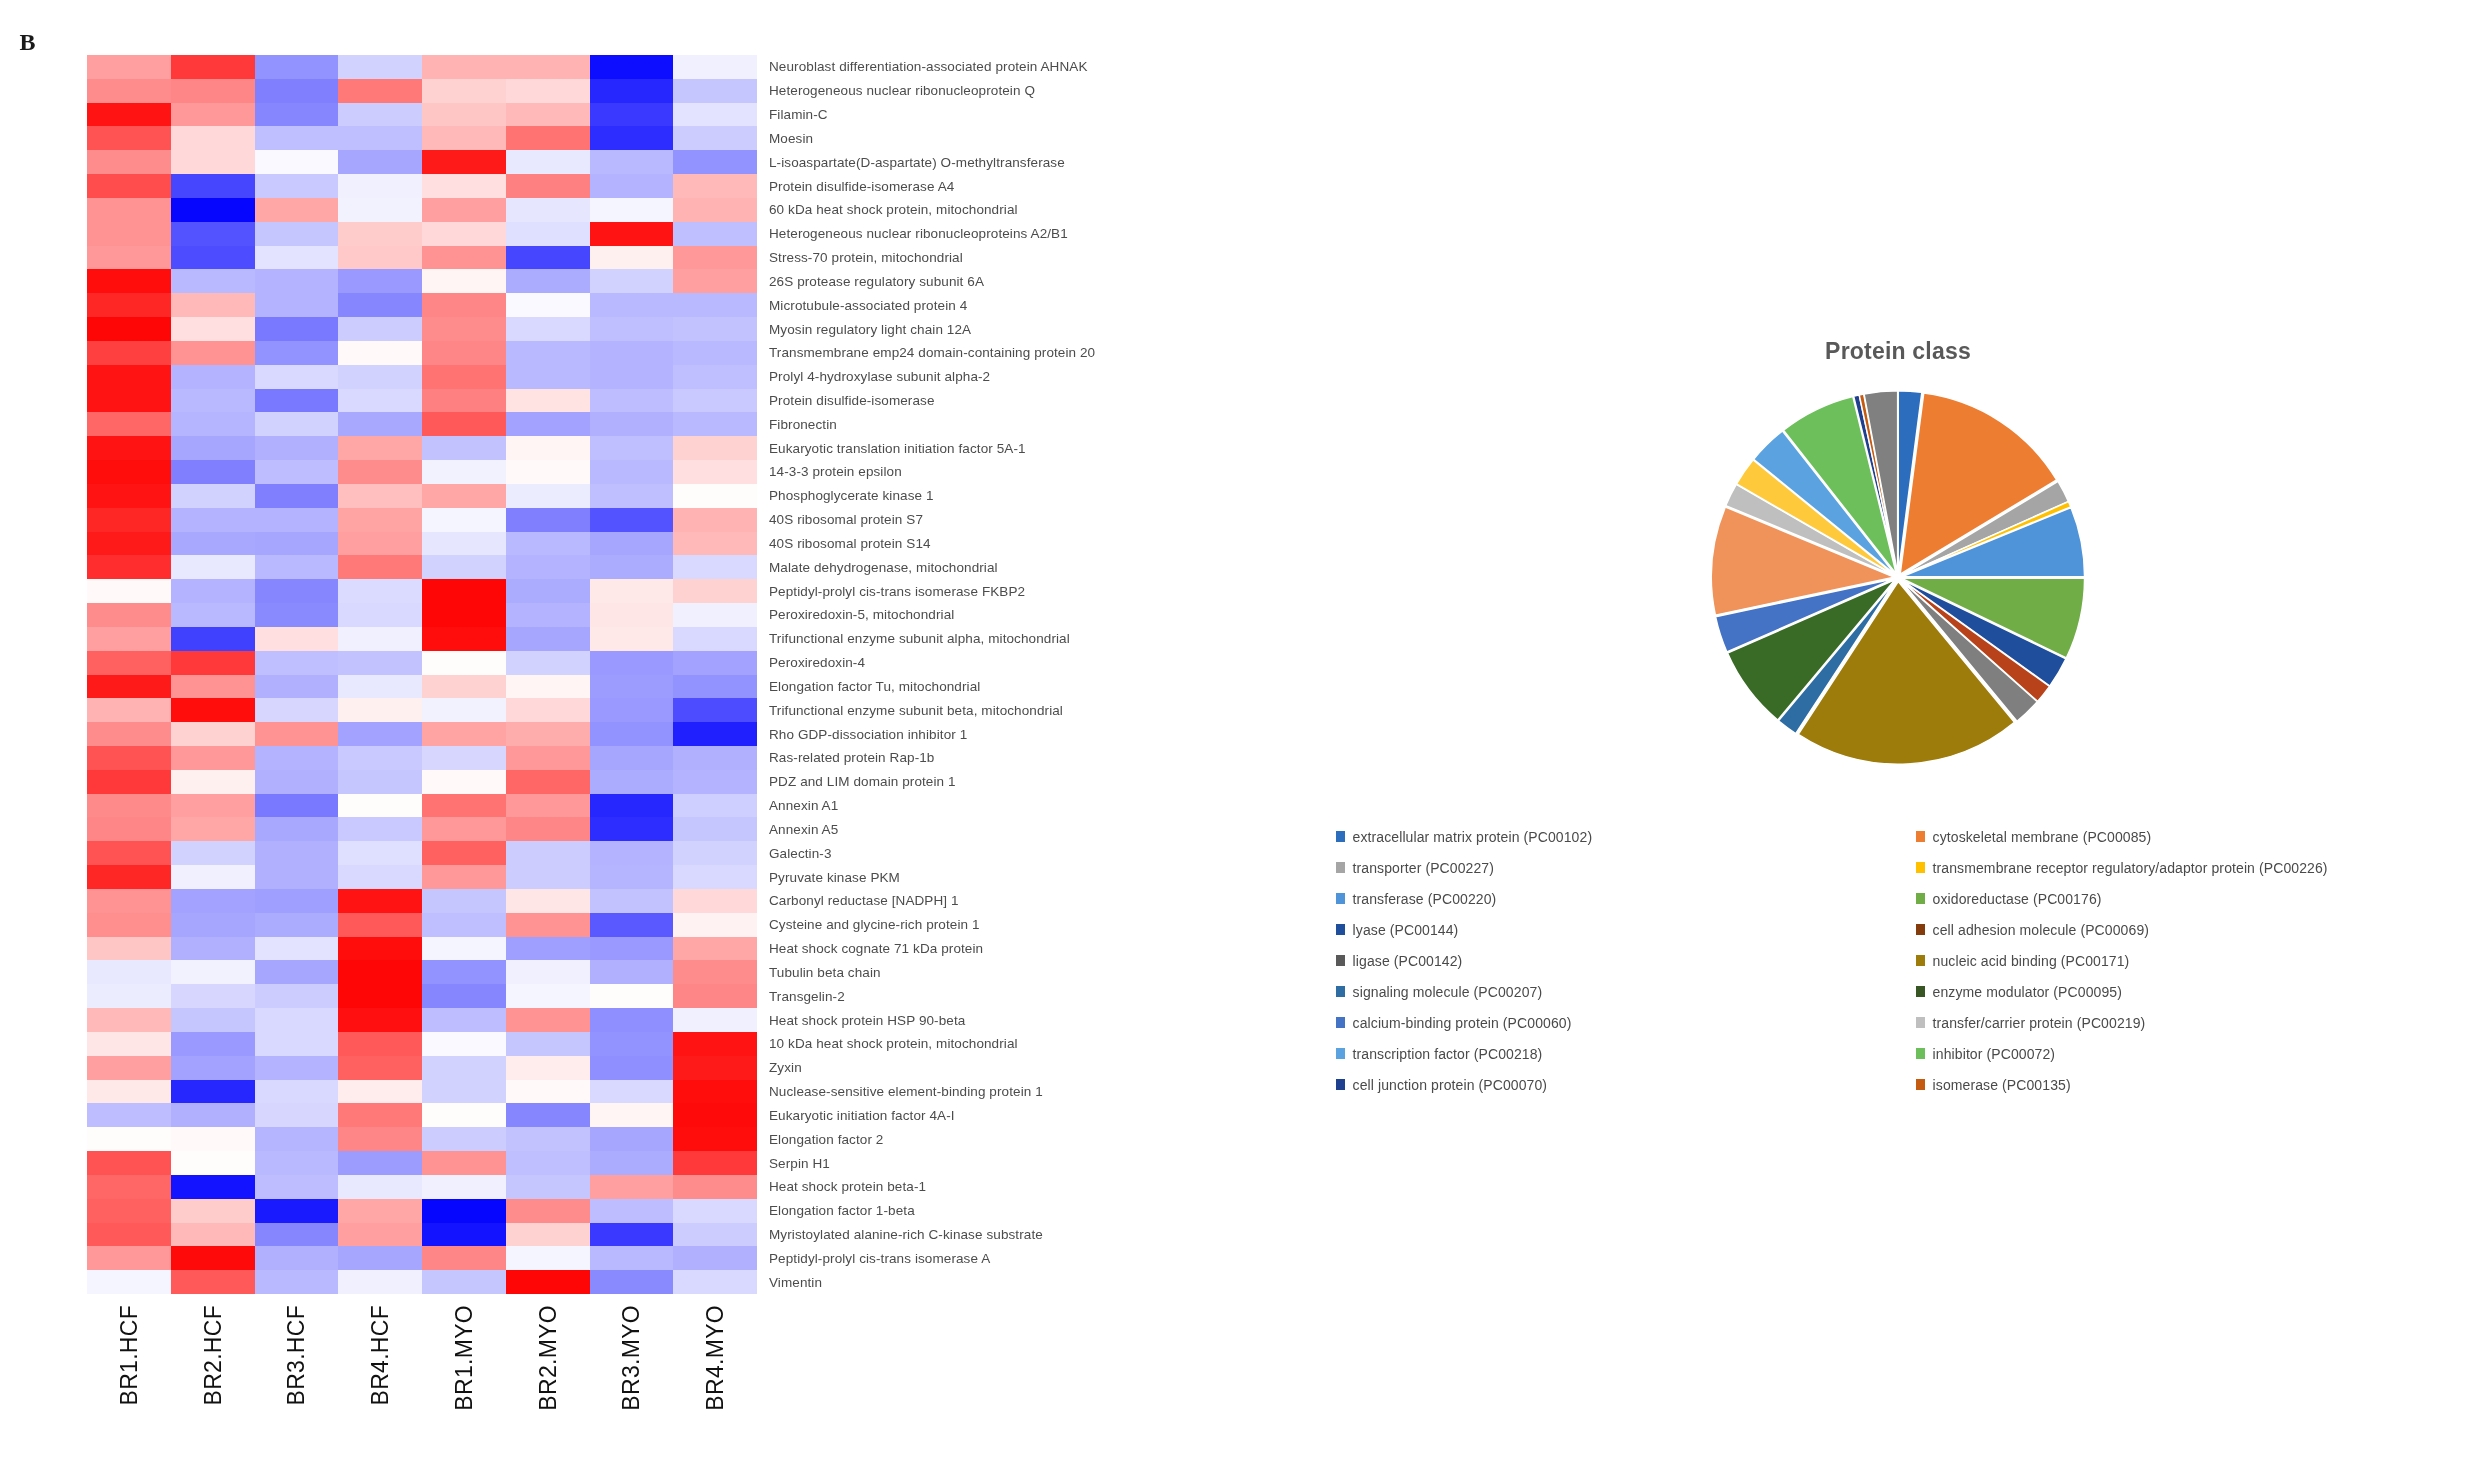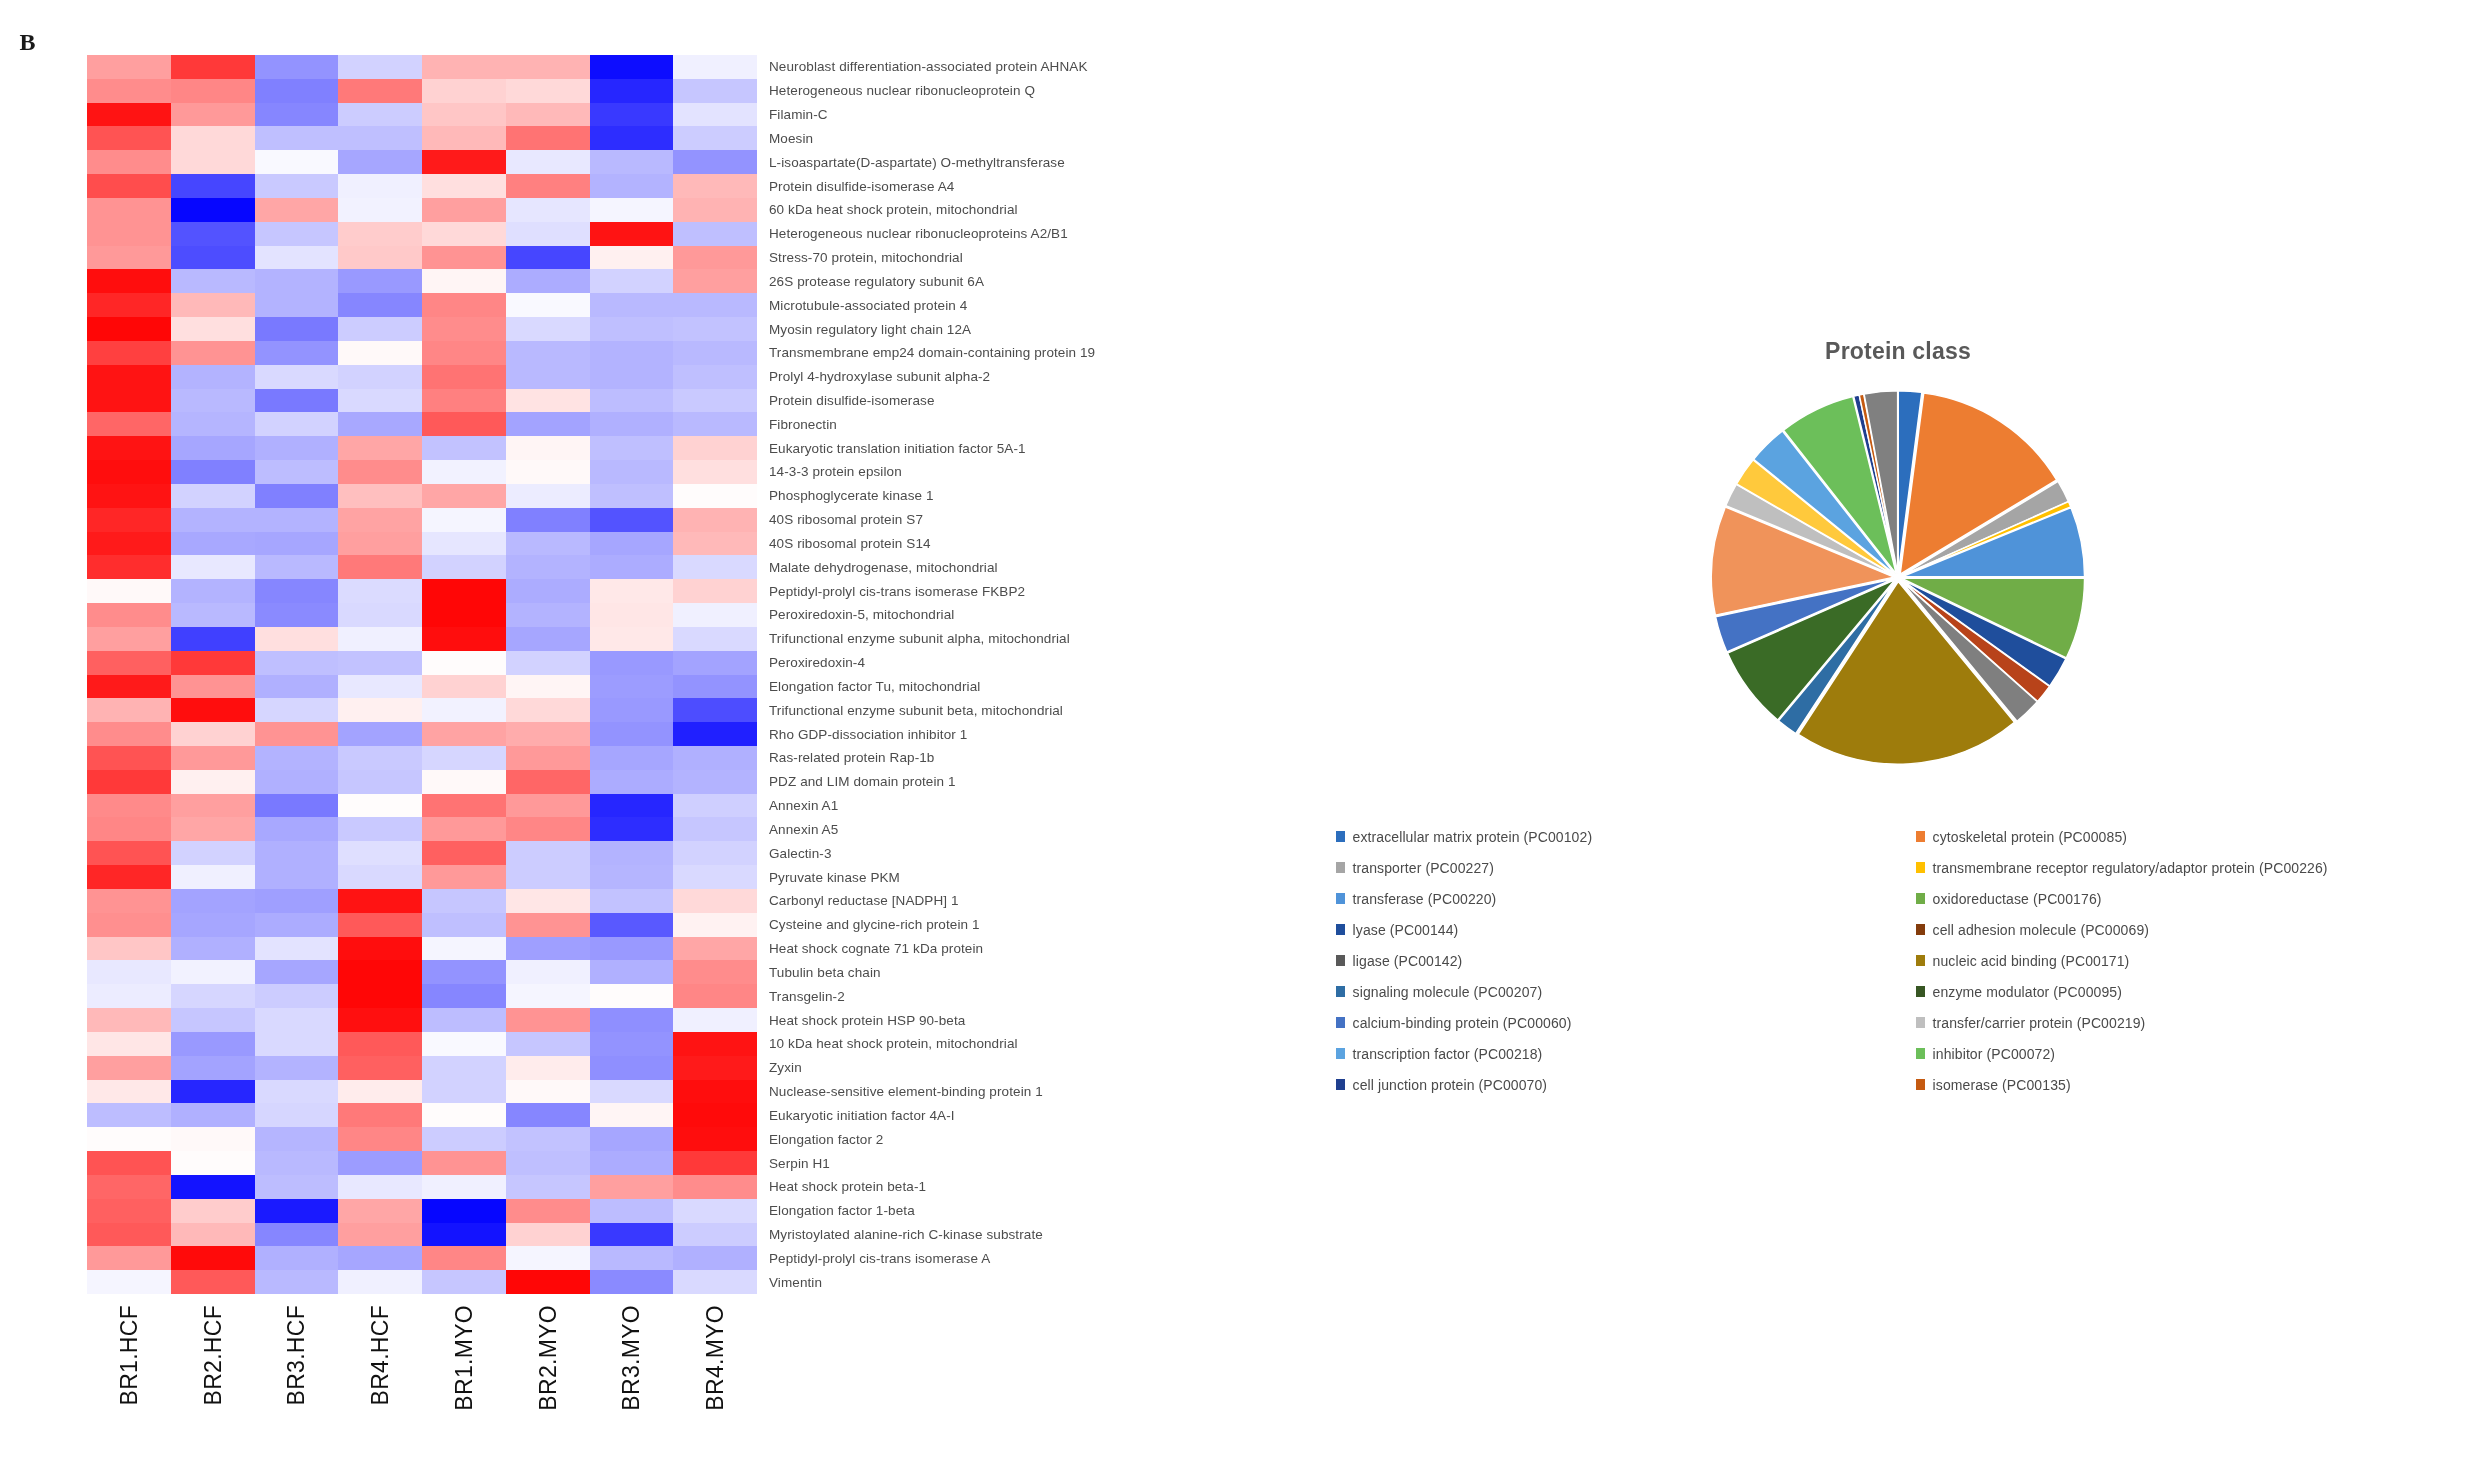--- a/index.html
+++ b/index.html
@@ -470,21 +470,21 @@
       <div class="row-label">Filamin-C</div>
       <div class="row-label">Moesin</div>
       <div class="row-label">L-isoaspartate(D-aspartate) O-methyltransferase</div>
       <div class="row-label">Protein disulfide-isomerase A4</div>
       <div class="row-label">60 kDa heat shock protein, mitochondrial</div>
       <div class="row-label">Heterogeneous nuclear ribonucleoproteins A2/B1</div>
       <div class="row-label">Stress-70 protein, mitochondrial</div>
       <div class="row-label">26S protease regulatory subunit 6A</div>
       <div class="row-label">Microtubule-associated protein 4</div>
       <div class="row-label">Myosin regulatory light chain 12A</div>
-      <div class="row-label">Transmembrane emp24 domain-containing protein 19</div>
+      <div class="row-label">Transmembrane emp24 domain-containing protein 20</div>
       <div class="row-label">Prolyl 4-hydroxylase subunit alpha-2</div>
       <div class="row-label">Protein disulfide-isomerase</div>
       <div class="row-label">Fibronectin</div>
       <div class="row-label">Eukaryotic translation initiation factor 5A-1</div>
       <div class="row-label">14-3-3 protein epsilon</div>
       <div class="row-label">Phosphoglycerate kinase 1</div>
       <div class="row-label">40S ribosomal protein S7</div>
       <div class="row-label">40S ribosomal protein S14</div>
       <div class="row-label">Malate dehydrogenase, mitochondrial</div>
       <div class="row-label">Peptidyl-prolyl cis-trans isomerase FKBP2</div>
@@ -574,21 +574,21 @@
         <path d="M 329.3541214837569 323.02986076593476 L 270.92177481808767 10.444415066453928 A 318 318 0 0 1 329.3541214837571 5.029860765934757 Z" fill="#808080" stroke="#ffffff" stroke-width="2.5"></path>
       </svg>
   </div>
   <div id="legend">
       <div class="legend-item">
         <span class="legend-swatch" style="background: rgb(44, 110, 189);"></span>
         <span class="legend-label">extracellular matrix protein (PC00102)</span>
       </div>
       <div class="legend-item">
         <span class="legend-swatch" style="background: rgb(237, 125, 49);"></span>
-        <span class="legend-label">cytoskeletal protein (PC00085)</span>
+        <span class="legend-label">cytoskeletal membrane (PC00085)</span>
       </div>
       <div class="legend-item">
         <span class="legend-swatch" style="background: rgb(165, 165, 165);"></span>
         <span class="legend-label">transporter (PC00227)</span>
       </div>
       <div class="legend-item">
         <span class="legend-swatch" style="background: rgb(255, 192, 0);"></span>
         <span class="legend-label">transmembrane receptor regulatory/adaptor protein (PC00226)</span>
       </div>
       <div class="legend-item">

